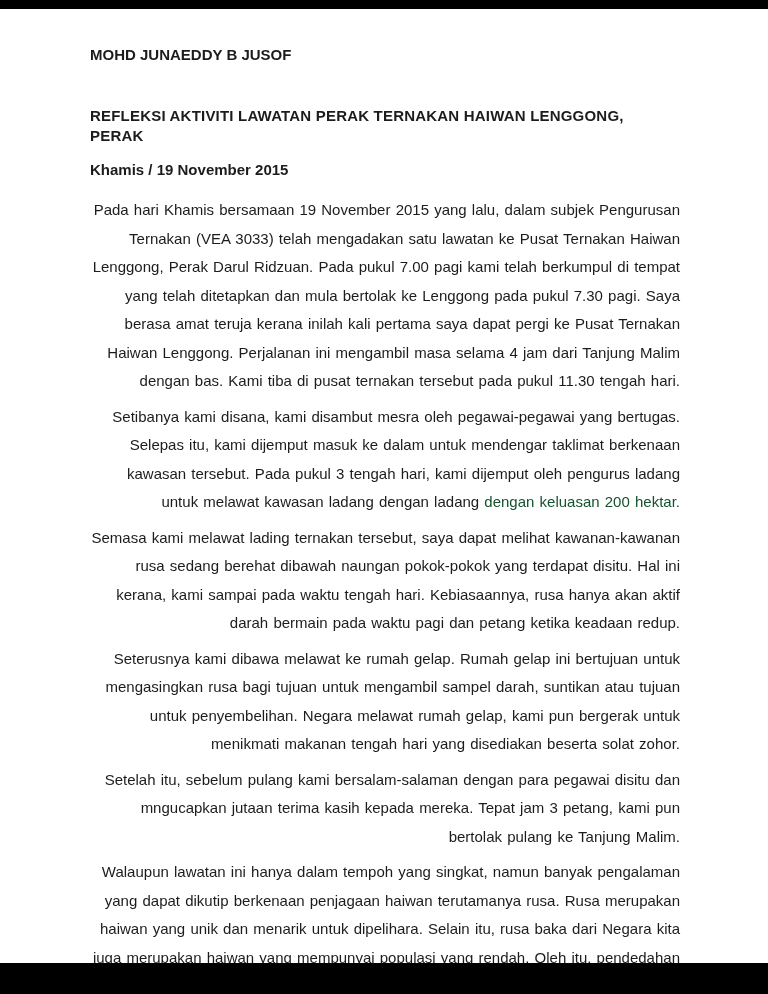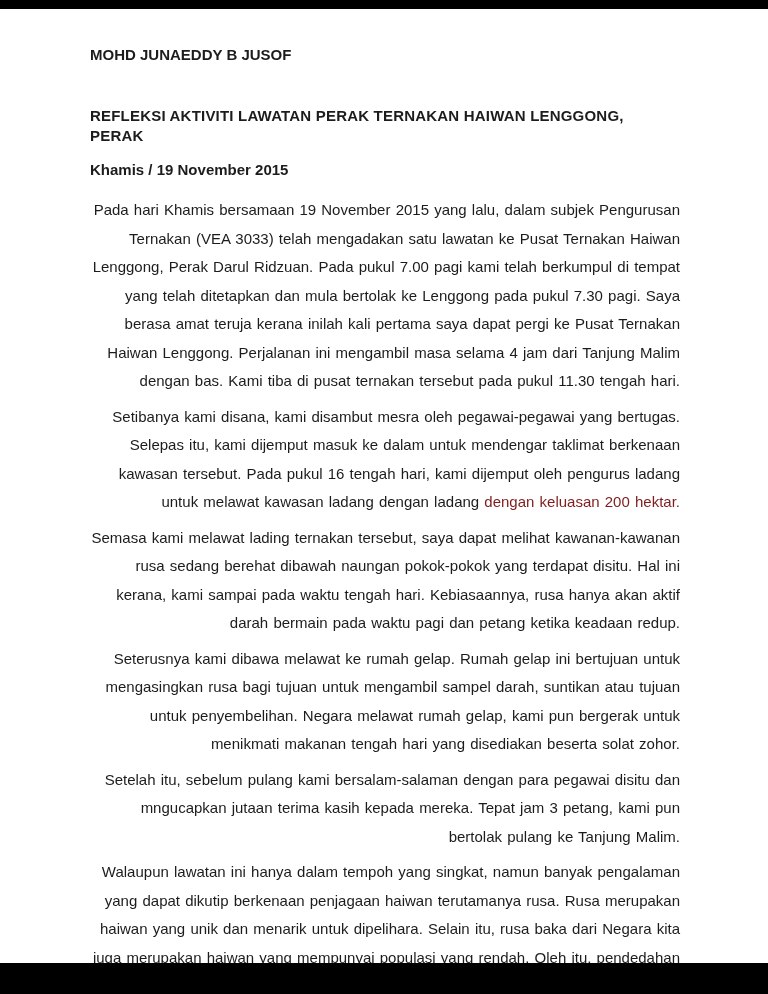--- a/index.html
+++ b/index.html
@@ -52,40 +52,40 @@
     line-height: 20px;
   }
   p.body-para {
     font-size: 15px;
     line-height: 28.5px;
     margin: 0 0 7px 0;
     text-align: right;
     word-spacing: 1px;
   }
   p.body-para:first-of-type { margin-top: 11px; }
-  .highlight-text { color: #7f1d1d; }
+  .highlight-text { color: #14532d; }
 </style>
 </head>
 <body>
 
 <div class="bar-top"></div>
 
 <div class="page-content">
 
   <div class="author-block">
     <div>MOHD JUNAEDDY B JUSOF</div>
   </div>
 
   <div class="doc-title">REFLEKSI AKTIVITI LAWATAN PERAK TERNAKAN HAIWAN LENGGONG, PERAK</div>
 
   <div class="doc-date">Khamis / 19 November 2015</div>
 
   <p class="body-para">Pada hari Khamis bersamaan 19 November 2015 yang lalu, dalam subjek Pengurusan Ternakan (VEA 3033) telah mengadakan satu lawatan ke Pusat Ternakan Haiwan Lenggong, Perak Darul Ridzuan. Pada pukul 7.00 pagi kami telah berkumpul di tempat yang telah ditetapkan dan mula bertolak ke Lenggong pada pukul 7.30 pagi. Saya berasa amat teruja kerana inilah kali pertama saya dapat pergi ke Pusat Ternakan Haiwan Lenggong. Perjalanan ini mengambil masa selama 4 jam dari Tanjung Malim dengan bas. Kami tiba di pusat ternakan tersebut pada pukul 11.30 tengah hari.</p>
 
-  <p class="body-para"><span>Setibanya kami disana, kami disambut mesra oleh pegawai-pegawai yang bertugas. Selepas itu, kami dijemput masuk ke dalam untuk mendengar taklimat berkenaan kawasan tersebut. Pada pukul 16 tengah hari, kami dijemput oleh pengurus ladang untuk melawat kawasan ladang dengan ladang </span><span class="highlight-text">dengan keluasan 200 hektar.</span></p>
+  <p class="body-para"><span>Setibanya kami disana, kami disambut mesra oleh pegawai-pegawai yang bertugas. Selepas itu, kami dijemput masuk ke dalam untuk mendengar taklimat berkenaan kawasan tersebut. Pada pukul 3 tengah hari, kami dijemput oleh pengurus ladang untuk melawat kawasan ladang dengan ladang </span><span class="highlight-text">dengan keluasan 200 hektar.</span></p>
 
   <p class="body-para">Semasa kami melawat lading ternakan tersebut, saya dapat melihat kawanan-kawanan rusa sedang berehat dibawah naungan pokok-pokok yang terdapat disitu. Hal ini kerana, kami sampai pada waktu tengah hari. Kebiasaannya, rusa hanya akan aktif darah bermain pada waktu pagi dan petang ketika keadaan redup.</p>
 
   <p class="body-para">Seterusnya kami dibawa melawat ke rumah gelap. Rumah gelap ini bertujuan untuk mengasingkan rusa bagi tujuan untuk mengambil sampel darah, suntikan atau tujuan untuk penyembelihan. Negara melawat rumah gelap, kami pun bergerak untuk menikmati makanan tengah hari yang disediakan beserta solat zohor.</p>
 
   <p class="body-para">Setelah itu, sebelum pulang kami bersalam-salaman dengan para pegawai disitu dan mngucapkan jutaan terima kasih kepada mereka. Tepat jam 3 petang, kami pun bertolak pulang ke Tanjung Malim.</p>
 
   <p class="body-para">Walaupun lawatan ini hanya dalam tempoh yang singkat, namun banyak pengalaman yang dapat dikutip berkenaan penjagaan haiwan terutamanya rusa. Rusa merupakan haiwan yang unik dan menarik untuk dipelihara. Selain itu, rusa baka dari Negara kita juga merupakan haiwan yang mempunyai populasi yang rendah. Oleh itu, pendedahan larangan pemburuan terhadap rusa ini harus dipertingkatkan bagi melindungi khazanah negara kita ini.</p>
 
 </div>

